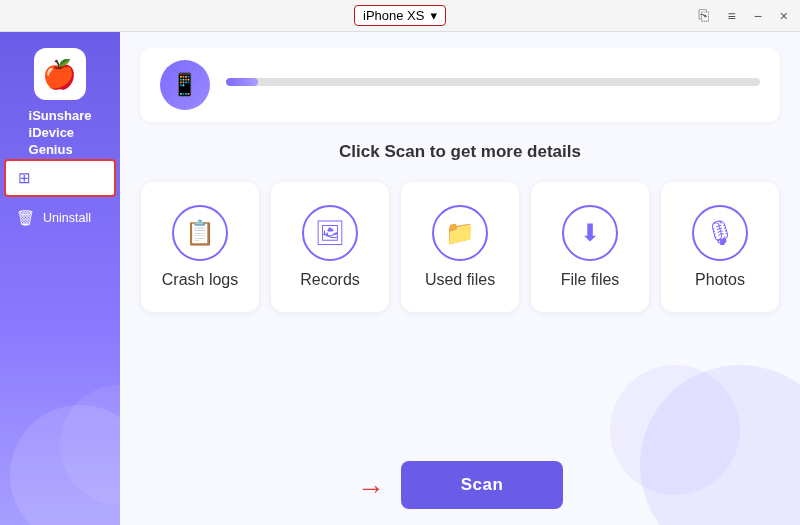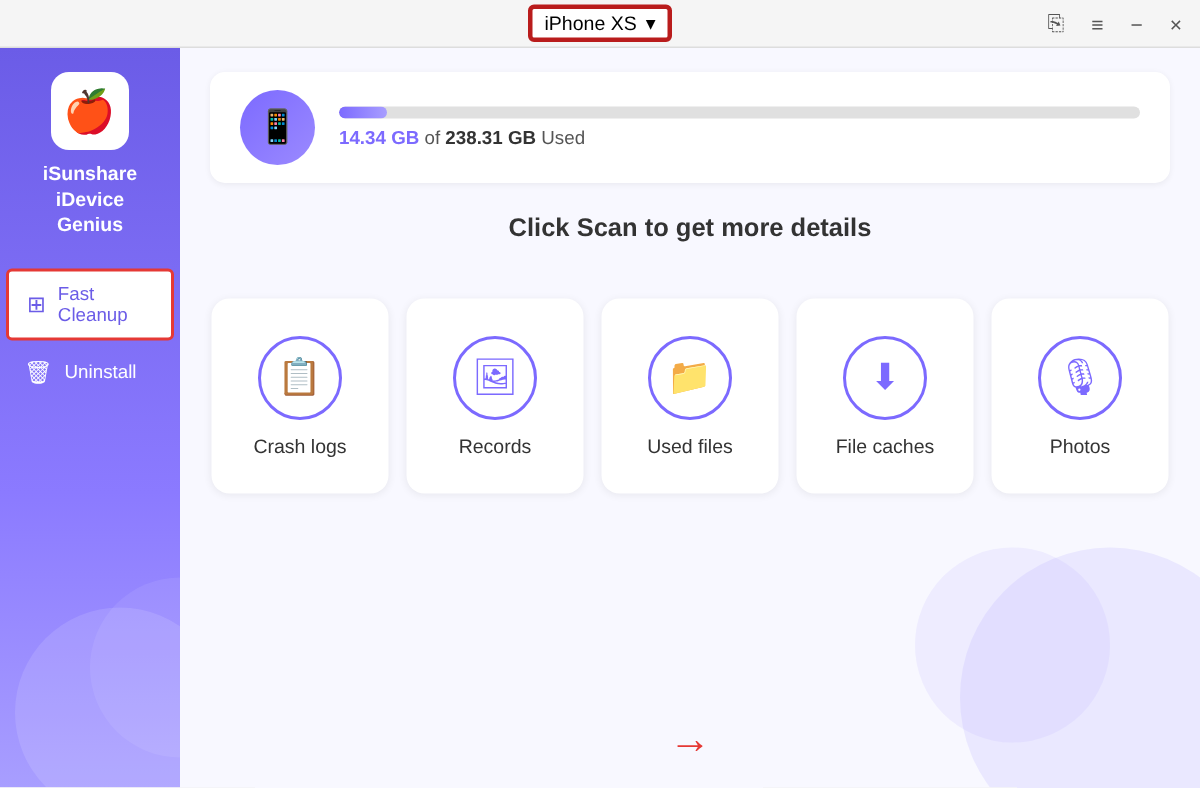--- a/index.html
+++ b/index.html
@@ -20,21 +20,21 @@
       display: flex;
       align-items: center;
       justify-content: center;
       border-bottom: 1px solid #ddd;
       position: relative;
       flex-shrink: 0;
     }
     .device-selector {
       display: flex;
       align-items: center;
-      border: 3px solid #b91c1c;
+      border: 1px solid #b91c1c;
       border-radius: 4px;
       background: white;
       padding: 2px 8px;
       font-size: 13px;
       cursor: pointer;
       gap: 6px;
     }
     .title-bar-controls {
       position: absolute;
       right: 8px;
@@ -79,23 +79,22 @@
       justify-content: center;
       margin-bottom: 8px;
     }
     .sidebar-logo-icon {
       font-size: 28px;
     }
     .sidebar-app-name {
       color: white;
       font-size: 13px;
       font-weight: 600;
-      text-align: center;
+      text-align: left;
       line-height: 1.3;
-      margin-bottom: 20px;
     }
     .sidebar-menu {
       width: 100%;
       display: flex;
       flex-direction: column;
       gap: 4px;
     }
     .sidebar-item {
       display: flex;
       align-items: center;
@@ -198,21 +197,21 @@
       color: #333;
       font-weight: 600;
     }
 
     
     .scan-prompt {
       text-align: center;
       font-size: 17px;
       font-weight: 700;
       color: #333;
-      margin-bottom: 37px;
+      margin-bottom: 20px;
     }
 
     
     .feature-cards {
       display: flex;
       gap: 12px;
       justify-content: center;
       margin-bottom: auto;
     }
     .feature-card {
@@ -233,21 +232,21 @@
       height: 56px;
       border-radius: 50%;
       border: 2.5px solid #7c6aff;
       display: flex;
       align-items: center;
       justify-content: center;
       font-size: 24px;
       color: #7c6aff;
     }
     .feature-label {
-      font-size: 13px;
+      font-size: 16px;
       color: #333;
       font-weight: 500;
     }
 
     
     .scan-section {
       display: flex;
       align-items: center;
       justify-content: center;
       gap: 16px;
@@ -310,47 +309,40 @@
 <div class="main-layout">
 
   <div class="sidebar">
     <div class="sidebar-logo">
       <span class="sidebar-logo-icon">🍎</span>
     </div>
     <div class="sidebar-app-name">iSunshare<br>iDevice<br>Genius</div>
     <div class="sidebar-menu">
       <div class="sidebar-item active">
         <span class="sidebar-item-icon">⊞</span>
-        <span>Fast Cleanup</span>
       </div>
       <div class="sidebar-item">
         <span class="sidebar-item-icon">🗑</span>
         <span>Uninstall</span>
       </div>
     </div>
     <div class="sidebar-deco"></div>
     <div class="sidebar-deco2"></div>
   </div>
 
   <div class="content">
 
     <div class="device-info-bar">
       <div class="device-icon-circle">
         <span>📱</span>
       </div>
       <div class="device-storage">
         <div class="storage-bar-track">
           <div class="storage-bar-fill" style="width: 6%;"></div>
         </div>
-        <div class="storage-text">
-          <span class="storage-used">14.34 GB</span>
-          <span> of </span>
-          <span class="storage-total">238.31 GB</span>
-          <span> Used</span>
-        </div>
       </div>
     </div>
 
     <div class="scan-prompt">Click Scan to get more details</div>
 
     <div class="feature-cards">
 
       <div class="feature-card">
         <div class="feature-icon-circle">
           <span>📋</span>
@@ -369,33 +361,34 @@
         <div class="feature-icon-circle">
           <span>📁</span>
         </div>
         <span class="feature-label">Used files</span>
       </div>
 
       <div class="feature-card">
         <div class="feature-icon-circle">
           <span>⬇</span>
         </div>
-        <span class="feature-label">File caches</span>
+        <span class="feature-label">File files</span>
       </div>
 
       <div class="feature-card">
         <div class="feature-icon-circle">
           <span>🎙</span>
         </div>
         <span class="feature-label">Photos</span>
       </div>
 
     </div>
 
     <div class="scan-section">
       <span class="scan-arrow">→</span>
+      <button class="scan-btn">Scan</button>
     </div>
 
     <div class="content-deco1"></div>
     <div class="content-deco2"></div>
 
   </div>
 </div>
 
 </body></html>

